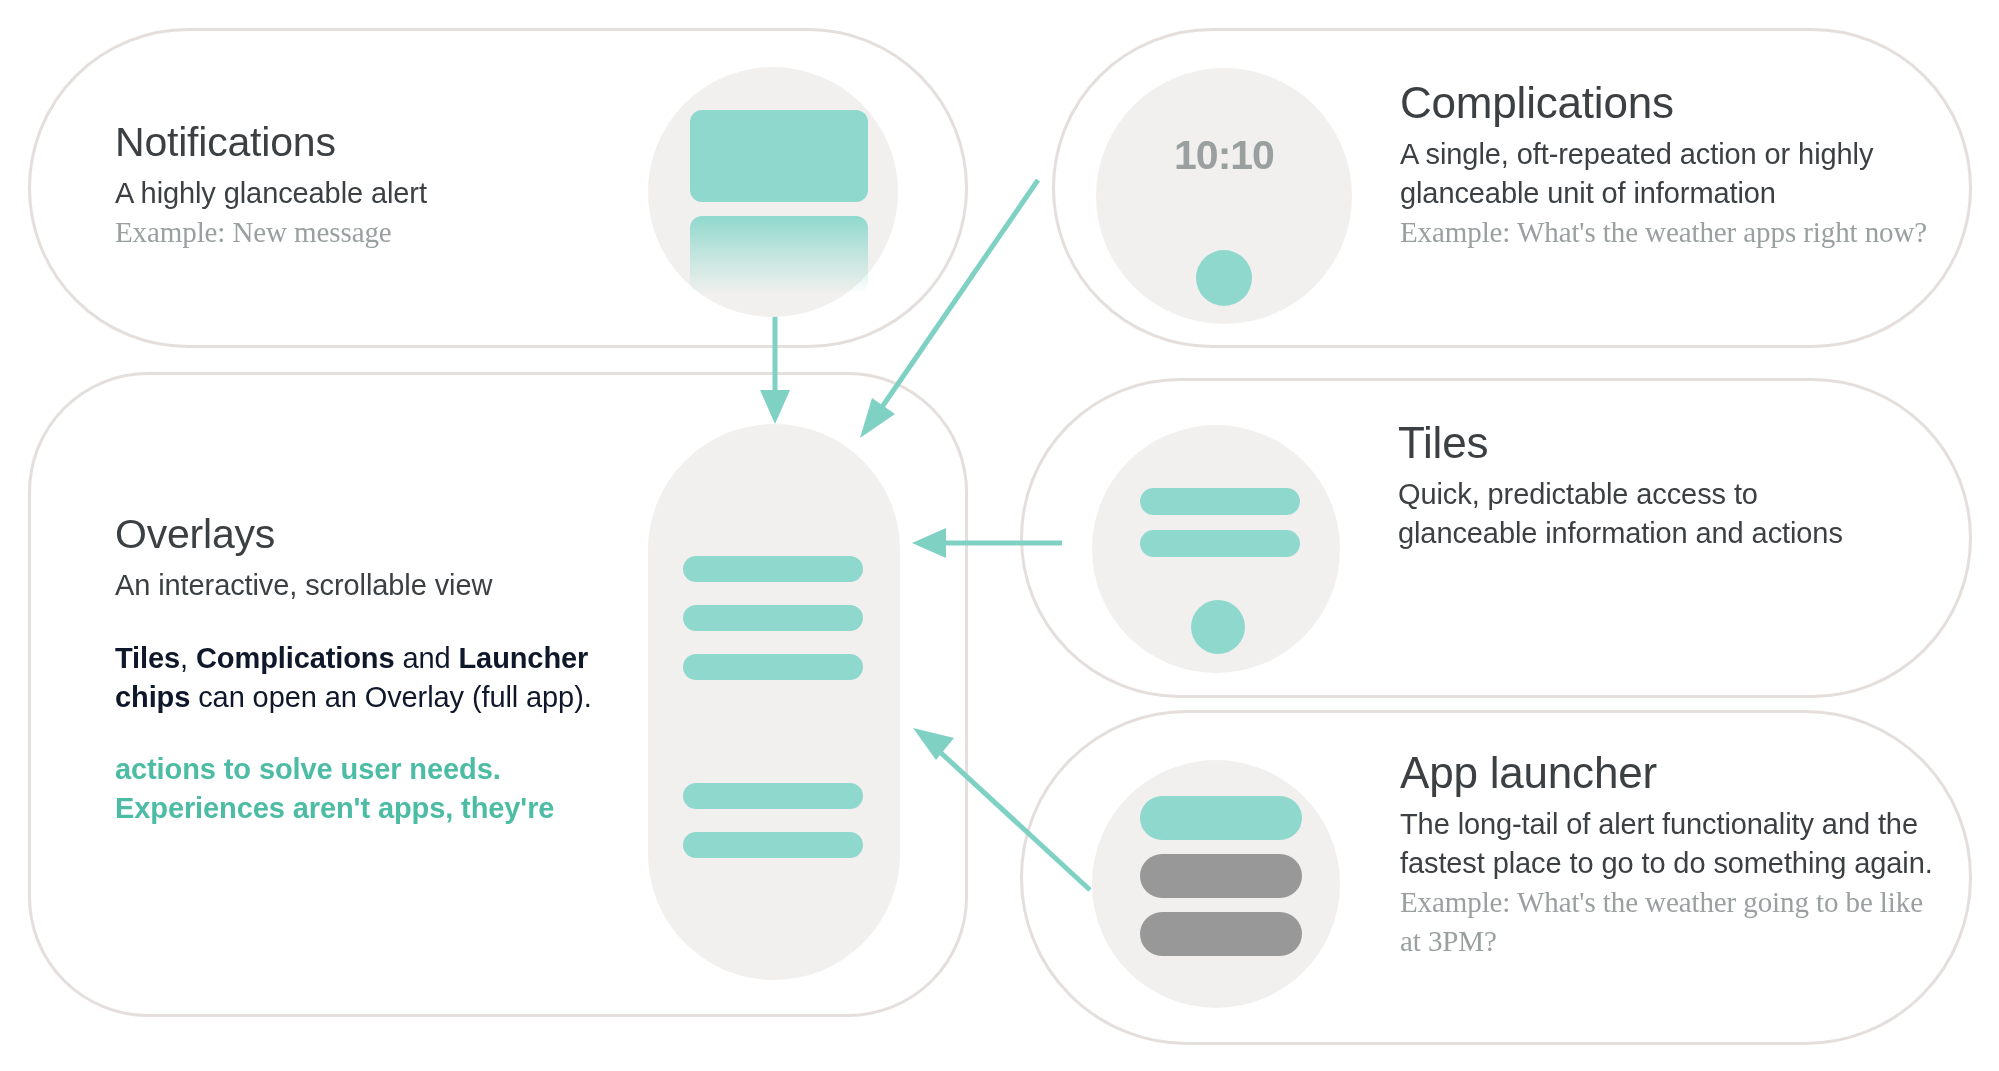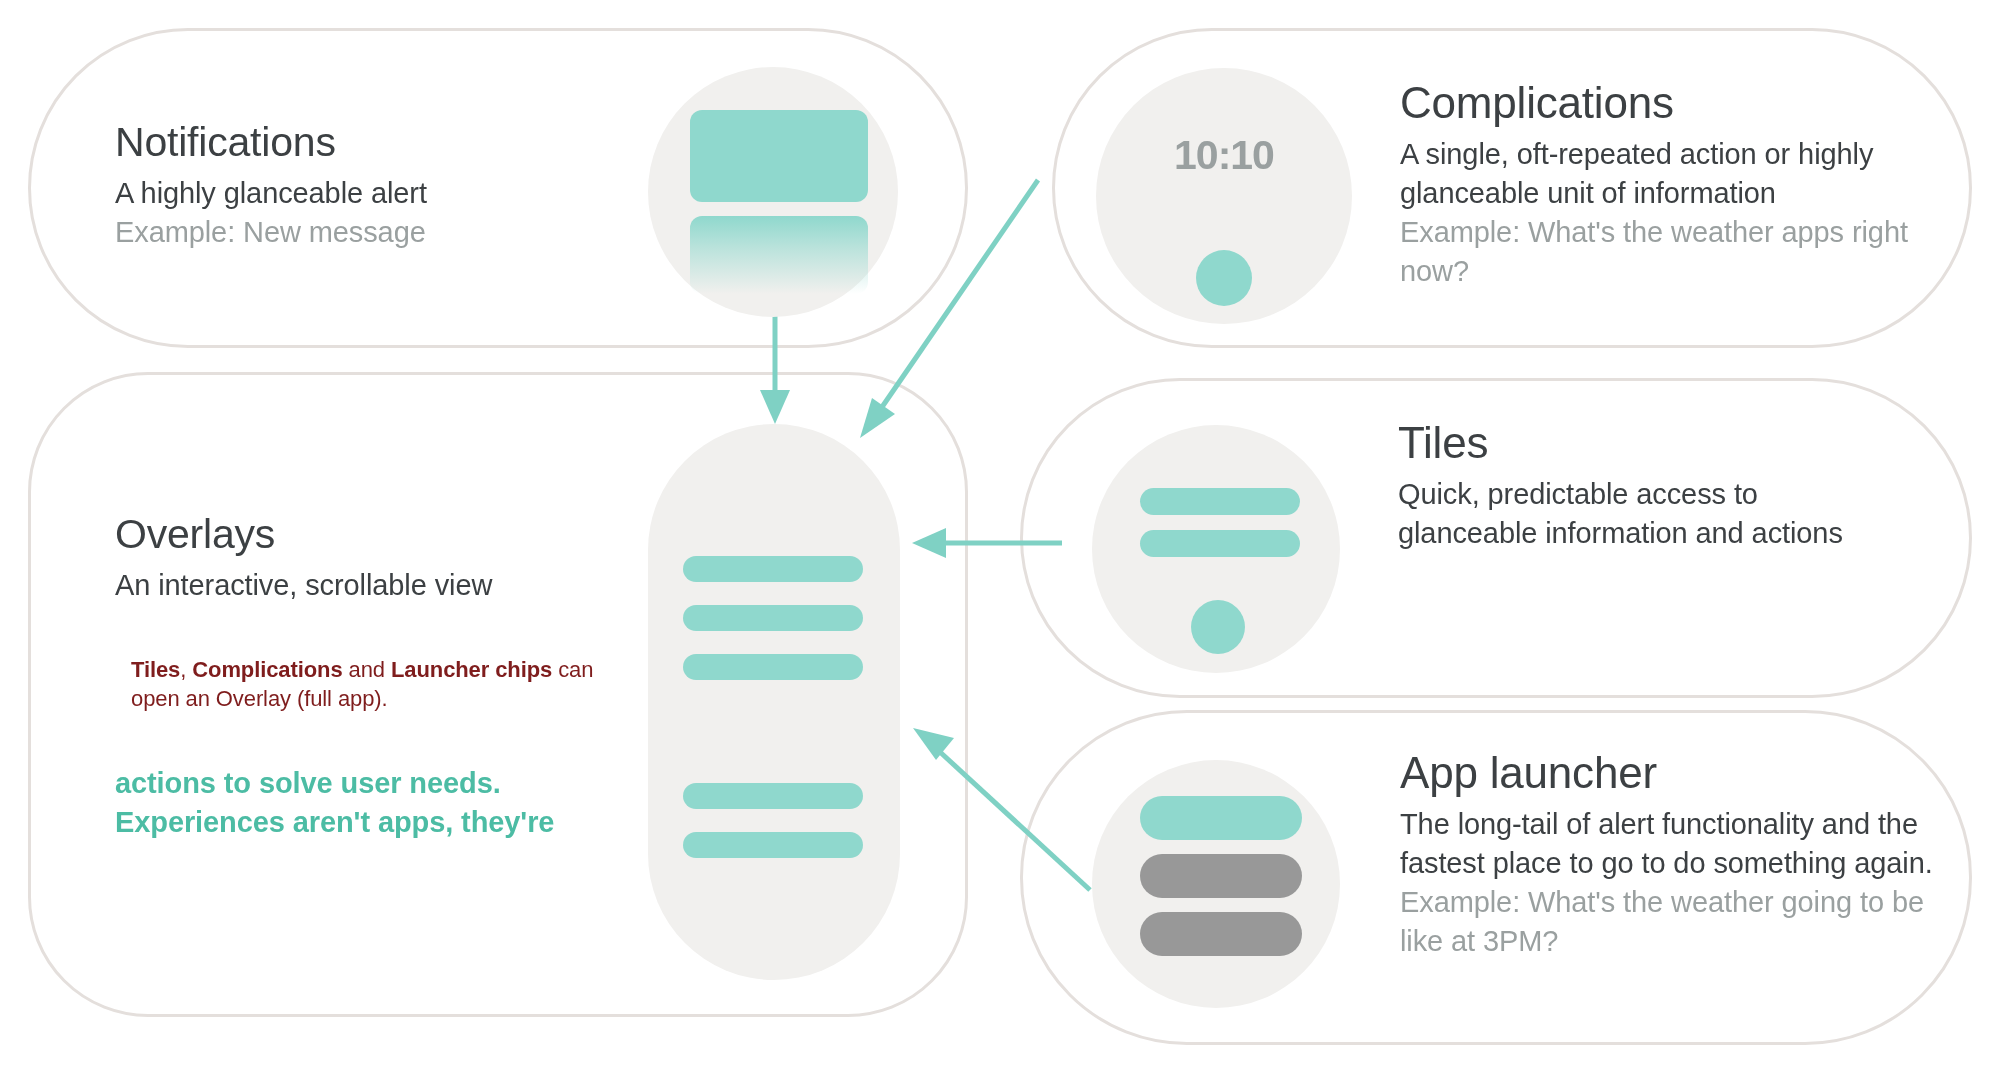--- a/index.html
+++ b/index.html
@@ -78,26 +78,27 @@
     margin: 0;
     letter-spacing: -0.1px;
   }
   .example-txt {
     font-size: 29px;
     font-weight: 400;
     color: #9AA0A0;
     line-height: 1.34;
     margin: 0;
     letter-spacing: -0.1px;
+    font-family: Liberation Serif, serif;
   }
   .mix-txt {
-    font-size: 22px;
-    color: #7f1d1d;
+    font-size: 29px;
+    color: #0f172a;
     line-height: 1.34;
-    margin: 16px;
+    margin: 0;
     letter-spacing: -0.1px;
   }
   .mix-txt b { font-weight: 700; }
   .accent-txt {
     font-size: 29px;
     font-weight: 700;
     color: #4CBCA4;
     line-height: 1.34;
     margin: 0;
     letter-spacing: -0.1px;

